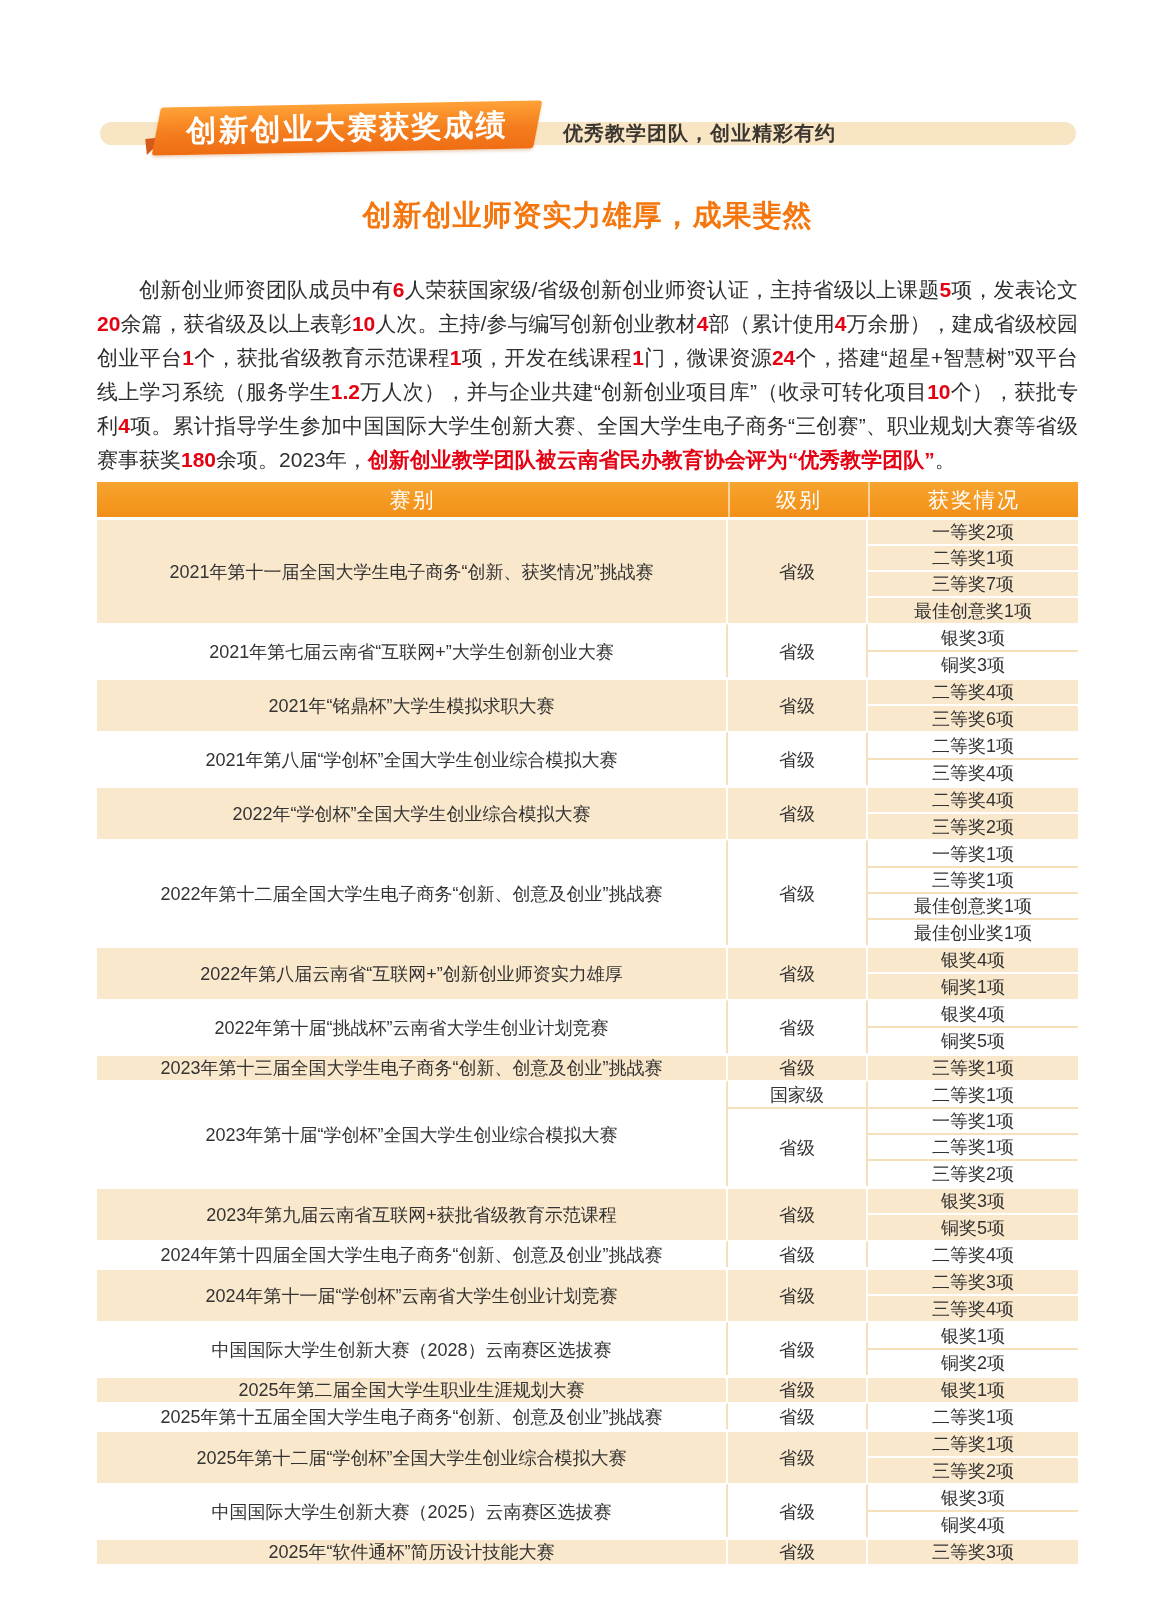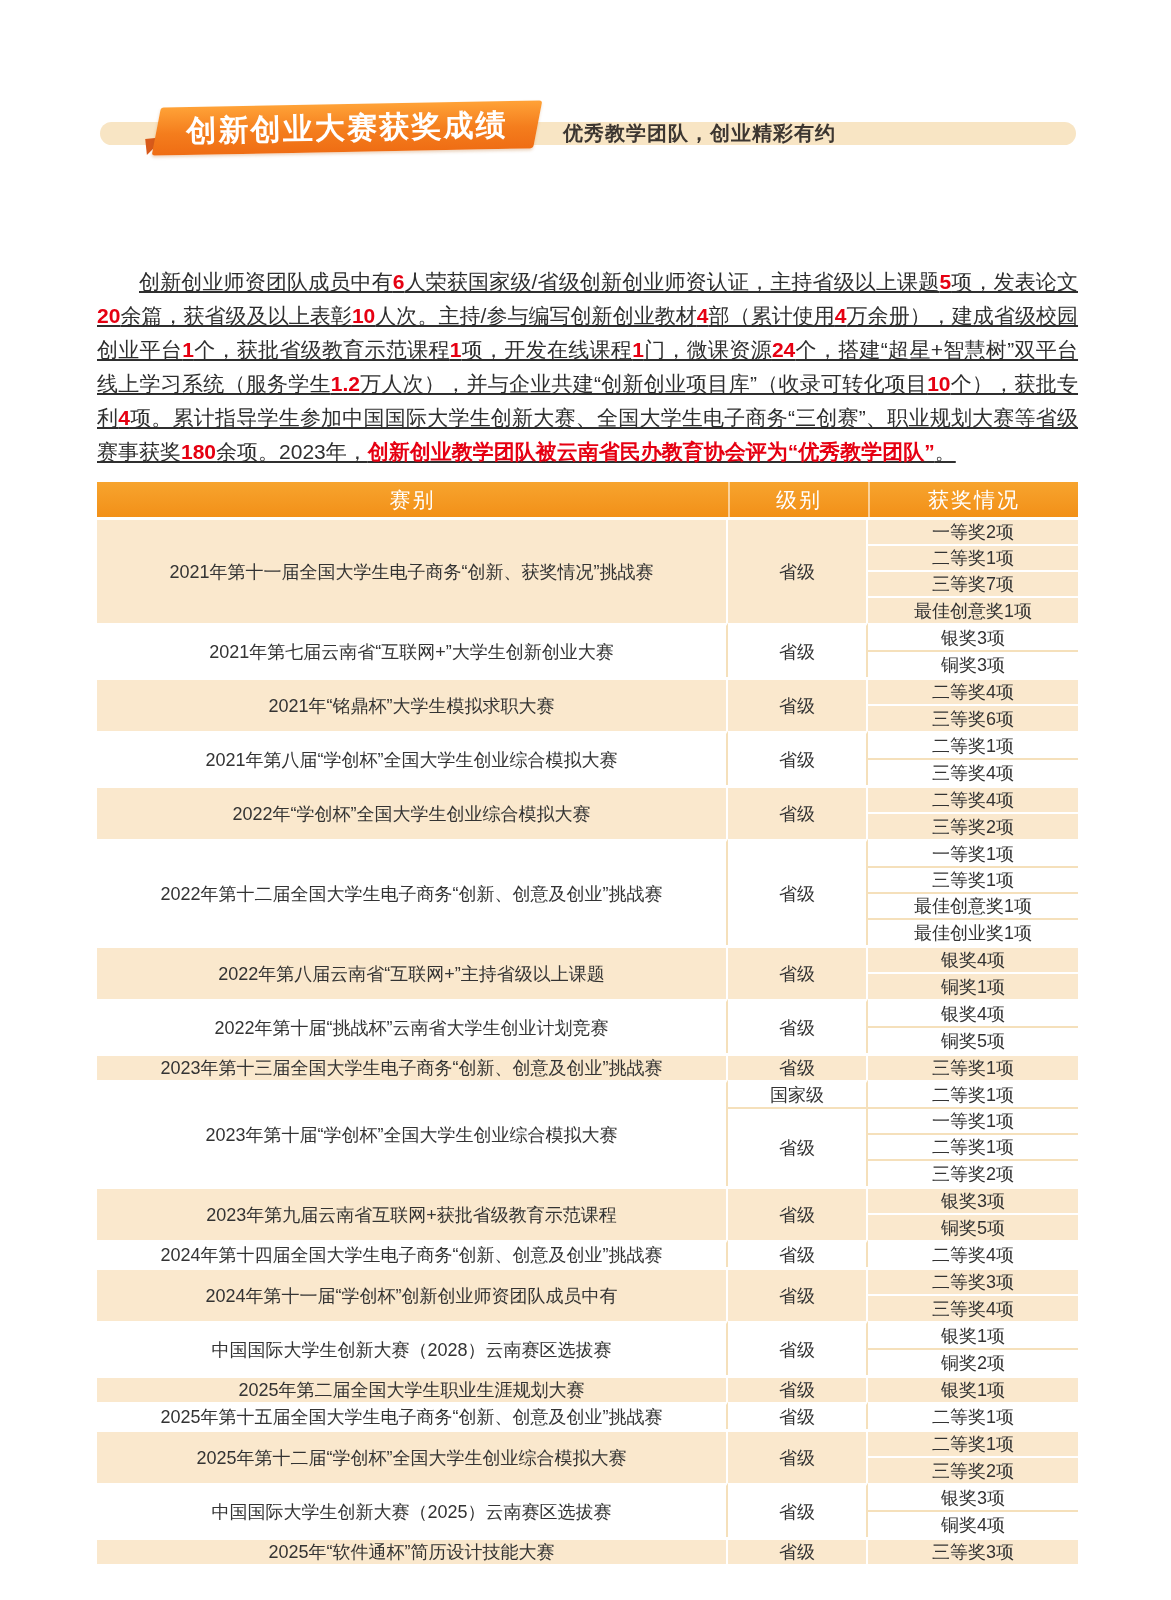--- a/index.html
+++ b/index.html
@@ -21,22 +21,22 @@
   .fold-left{left:146px;top:138px;border-right:20px solid transparent;
     border-top:16px solid #d85a1b;transform:rotate(-6deg);}
   .tagline{position:absolute;left:563px;top:121px;height:25px;line-height:25px;
     font-size:20px;font-weight:bold;color:#3c3631;letter-spacing:1px;z-index:4;}
 
   
   .sec-title{position:absolute;left:97px;top:196px;width:981px;text-align:center;
     color:#f5760d;font-size:29px;font-weight:bold;letter-spacing:1px;}
 
   
-  .intro{position:absolute;left:97px;top:244px;width:981px;font-size:21px;
-    line-height:34px;color:#2f2f2f;text-align:justify;text-indent:2em;text-decoration:underline;}
+  .intro{position:absolute;left:97px;top:252px;width:981px;font-size:21px;
+    line-height:34px;color:#2f2f2f;text-align:justify;text-indent:2em;}
   .intro .red{color:#e60012;font-weight:bold;}
 
   
   .award-table{position:absolute;left:97px;top:482px;width:981px;
     border-collapse:separate;border-spacing:0;table-layout:fixed;}
   .award-table col.c1{width:631px}.award-table col.c2{width:140px}.award-table col.c3{width:210px}
   .award-table th{height:33px;background:linear-gradient(180deg,#f7a42e,#f29018);
     color:#ffffff;font-size:21px;font-weight:normal;text-align:center;letter-spacing:2px;margin-left:22px;}
   .award-table th + th{border-left:2px solid rgba(255,255,255,.55);}
   .award-table td{box-sizing:border-box;text-align:center;font-size:18px;color:#333;
@@ -60,20 +60,21 @@
   <div>
     <div class="beige-bar"></div>
     <div class="fold fold-right"></div>
     <div class="fold fold-left"></div>
     <div class="ribbon">
       <span>创新创业大赛获奖成绩</span>
     </div>
     <div class="tagline">优秀教学团队，创业精彩有约</div>
   </div>
 
+  <div class="sec-title">创新创业师资实力雄厚，成果斐然</div>
 
   <p class="intro"><span>创新创业师资团队成员中有</span><span class="red">6</span><span>人荣获国家级/省级创新创业师资认证，主持省级以上课题</span><span class="red">5</span><span>项，发表论文</span><span class="red">20</span><span>余篇，获省级及以上表彰</span><span class="red">10</span><span>人次。主持/参与编写创新创业教材</span><span class="red">4</span><span>部（累计使用</span><span class="red">4</span><span>万余册），建成省级校园创业平台</span><span class="red">1</span><span>个，获批省级教育示范课程</span><span class="red">1</span><span>项，开发在线课程</span><span class="red">1</span><span>门，微课资源</span><span class="red">24</span><span>个，搭建“超星+智慧树”双平台线上学习系统（服务学生</span><span class="red">1.2</span><span>万人次），并与企业共建“创新创业项目库”（收录可转化项目</span><span class="red">10</span><span>个），获批专利</span><span class="red">4</span><span>项。累计指导学生参加中国国际大学生创新大赛、全国大学生电子商务“三创赛”、职业规划大赛等省级赛事获奖</span><span class="red">180</span><span>余项。2023年，</span><span class="red">创新创业教学团队被云南省民办教育协会评为“优秀教学团队”</span><span>。</span></p>
 
   <table class="award-table">
     <colgroup>
         <col class="c1">
         <col class="c2">
         <col class="c3">
       </colgroup>
     <thead>
@@ -138,21 +139,21 @@
         <tr class="white">
           <td class="award sep">三等奖1项</td>
         </tr>
         <tr class="white">
           <td class="award sep">最佳创意奖1项</td>
         </tr>
         <tr class="white">
           <td class="award">最佳创业奖1项</td>
         </tr>
         <tr class="peach g-first">
-          <td class="comp" rowspan="2">2022年第八届云南省“互联网+”主持省级以上课题</td>
+          <td class="comp" rowspan="2">2022年第八届云南省“互联网+”创新创业师资实力雄厚</td>
           <td class="level" rowspan="2">省级</td>
           <td class="award sep">银奖4项</td>
         </tr>
         <tr class="peach">
           <td class="award">铜奖1项</td>
         </tr>
         <tr class="white g-first">
           <td class="comp" rowspan="2">2022年第十届“挑战杯”云南省大学生创业计划竞赛</td>
           <td class="level" rowspan="2">省级</td>
           <td class="award sep">银奖4项</td>
@@ -187,21 +188,21 @@
         </tr>
         <tr class="peach">
           <td class="award">铜奖5项</td>
         </tr>
         <tr class="white g-first">
           <td class="comp" rowspan="1">2024年第十四届全国大学生电子商务“创新、创意及创业”挑战赛</td>
           <td class="level" rowspan="1">省级</td>
           <td class="award">二等奖4项</td>
         </tr>
         <tr class="peach g-first">
-          <td class="comp" rowspan="2">2024年第十一届“学创杯”创新创业师资团队成员中有</td>
+          <td class="comp" rowspan="2">2024年第十一届“学创杯”云南省大学生创业计划竞赛</td>
           <td class="level" rowspan="2">省级</td>
           <td class="award sep">二等奖3项</td>
         </tr>
         <tr class="peach">
           <td class="award">三等奖4项</td>
         </tr>
         <tr class="white g-first">
           <td class="comp" rowspan="2">中国国际大学生创新大赛（2028）云南赛区选拔赛</td>
           <td class="level" rowspan="2">省级</td>
           <td class="award sep">银奖1项</td>

